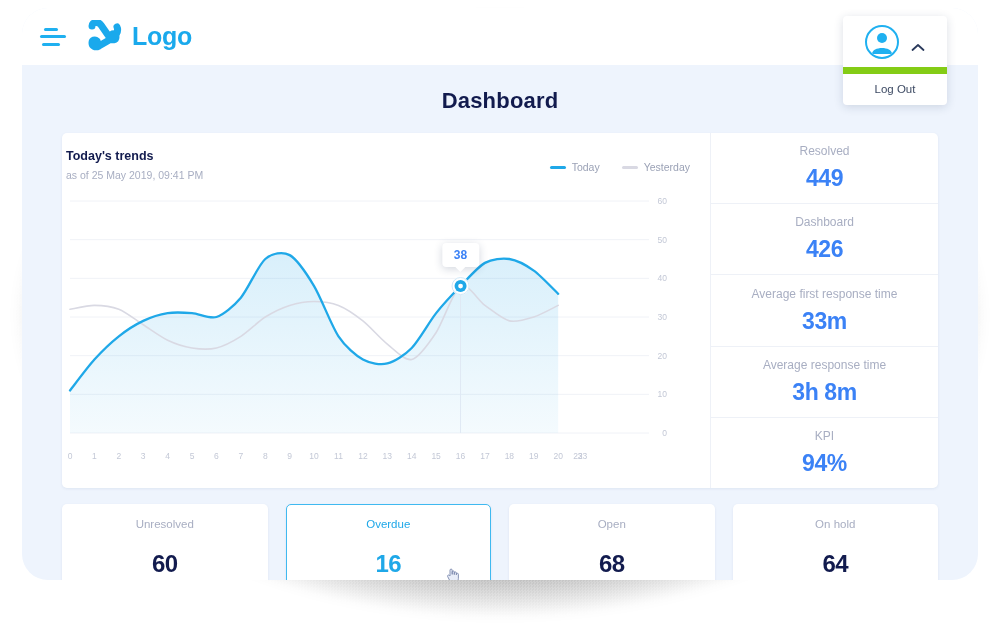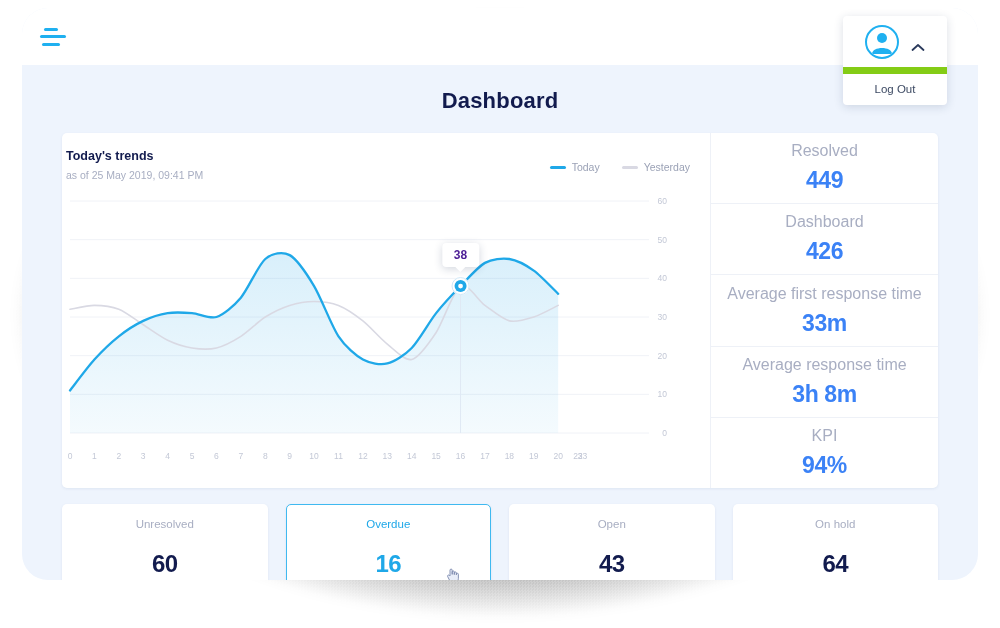--- a/index.html
+++ b/index.html
@@ -212,21 +212,21 @@
     transform: translateX(-50%);
   }
 
   .tooltip {
     position: absolute;
     background: #ffffff;
     border-radius: 4px;
     box-shadow: 0 2px 8px rgba(30,50,90,0.20);
     font-size: 12px;
     font-weight: bold;
-    color: #4c1d95;
+    color: #3b82f6;
     padding: 5px 12px;
     transform: translateX(-50%);
     z-index: 6;
   }
   .tooltip::after {
     content: "";
     position: absolute;
     left: 50%; bottom: -5px;
     margin-left: -5px;
     border-left: 5px solid transparent;
@@ -244,21 +244,21 @@
   }
   .kpi-row {
     flex: 1 1 0;
     border-bottom: 1px solid #eef1f7;
     display: flex;
     flex-direction: column;
     align-items: center;
     justify-content: center;
   }
   .kpi-row:last-child { border-bottom: none; }
-  .kpi-label { font-size: 16px; color: #a8aec2; margin-bottom: 7px; text-align:center; }
+  .kpi-label { font-size: 12px; color: #a8aec2; margin-bottom: 7px; text-align:center; }
   .kpi-value { font-size: 23px; font-weight: bold; color: #3b82f6; letter-spacing: -0.4px; }
 
   
   .stats {
     margin: 16px 40px 0 40px;
     display: flex;
     gap: 18px;
   }
   .stat {
     flex: 1 1 0;
@@ -299,20 +299,29 @@
   <div class="device">
 
     <div class="topbar">
 
       <div class="hamburger">
         <i></i>
         <i></i>
         <i></i>
       </div>
 
+      <div class="brand">
+        <span class="brand-mark">
+          <svg viewBox="0 0 40 34" width="40" height="34" aria-hidden="true">
+            <path d="M6 6 C6 2, 12 1, 15 5 L24 18 C26 21, 30 20, 30 17 C30 13, 26 13, 25 16" fill="none" stroke="#1aa9ec" stroke-width="7" stroke-linecap="round"></path>
+            <path d="M31 7 C33 11, 30 16, 25 19 L13 26 C9 28, 6 26, 6 23 C6 20, 9 19, 11 21" fill="none" stroke="#1aa9ec" stroke-width="7" stroke-linecap="round"></path>
+          </svg>
+        </span>
+        <span class="brand-text">Logo</span>
+      </div>
 
       <div class="usermenu">
         <div class="usermenu-head">
           <span class="avatar">
             <svg viewBox="0 0 30 30" width="30" height="30" aria-hidden="true">
               <circle cx="15" cy="11" r="5" fill="#1fb0f0"></circle>
               <path d="M5 27 C5 19, 25 19, 25 27 Z" fill="#1fb0f0"></path>
             </svg>
           </span>
           <span class="chev">
@@ -441,21 +450,21 @@
           </div>
           <div class="stat selected">
             <div class="s-label">Overdue</div>
             <div class="s-value">16</div>
             <span class="cursor-hand"><svg viewBox="0 0 14 16" width="14" height="16">
                 <path d="M4 9 V3.2 a1.1 1.1 0 0 1 2.2 0 V7.4 V5 a1.05 1.05 0 0 1 2.1 0 v2.6 V6 a1.05 1.05 0 0 1 2.1 0 v1.9 V7.3 a1 1 0 0 1 2 0 v4.1 c0 2.2-1.5 3.6-3.7 3.6 H7.2 C5 15 3.6 13.6 2.9 12 L1.6 9.4 a1 1 0 0 1 1.7-1 Z" fill="#e8edf8" stroke="#7b88ad" stroke-width="0.9" stroke-linejoin="round"></path>
               </svg></span>
           </div>
           <div class="stat">
             <div class="s-label">Open</div>
-            <div class="s-value">43</div>
+            <div class="s-value">68</div>
           </div>
           <div class="stat">
             <div class="s-label">On hold</div>
             <div class="s-value">64</div>
           </div>
         </div>
 
     </div>
   </div>
 </div>

